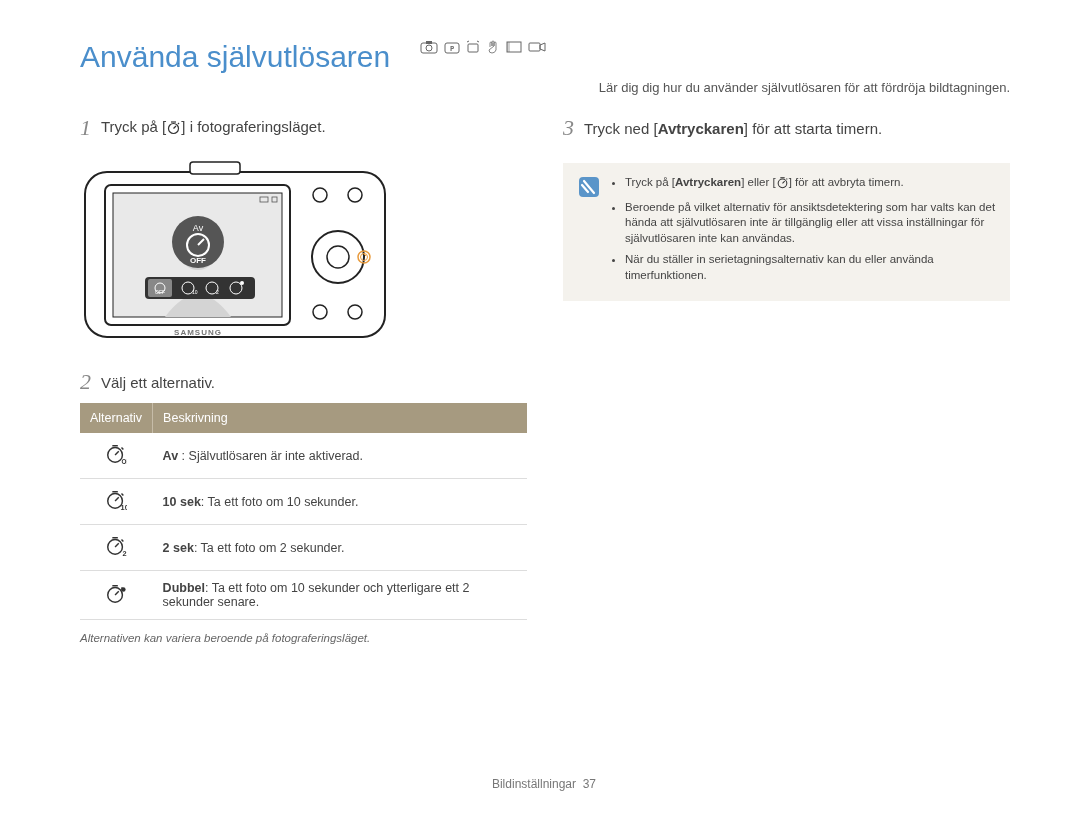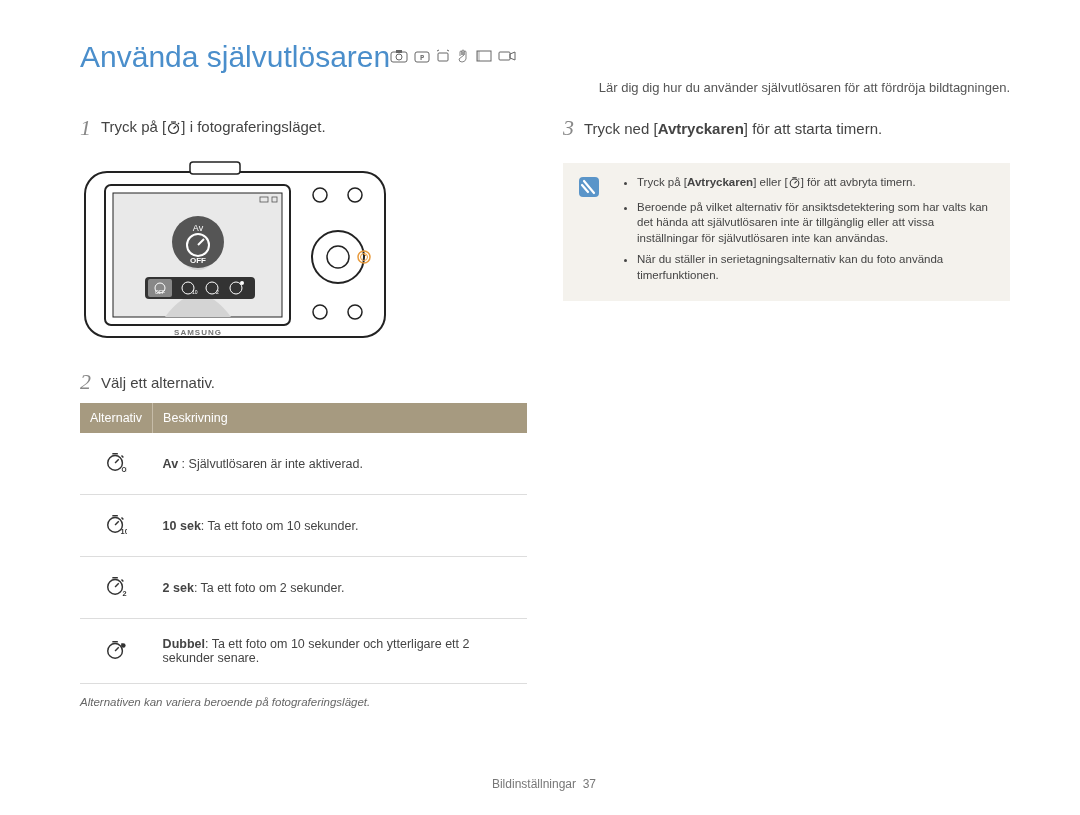--- a/index.html
+++ b/index.html
@@ -9,22 +9,22 @@
     height: 815px;
     background: #fff;
     color: #444;
     position: relative;
   }
   .page {
     padding: 40px 70px 0 80px;
   }
   .title-row {
     display: flex;
-    align-items: center;
-    gap: 0;
+    align-items: flex-start;
+    gap: 30px;
     margin-bottom: 6px;
   }
   .title {
     font-size: 30px;
     color: #4a8ecb;
     font-weight: 400;
   }
   .mode-icons {
     display: flex;
     gap: 6px;
@@ -79,21 +79,21 @@
     text-align: left;
     padding: 8px 10px;
     font-size: 12.5px;
   }
   .opt-table thead th:first-child {
     border-right: 1px solid #c6bca8;
     width: 70px;
   }
   .opt-table tbody td {
     border-bottom: 1px solid #ddd;
-    padding: 18px 10px;
+    padding: 10px 10px;
     vertical-align: middle;
   }
   .opt-table tbody td:first-child {
     text-align: center;
     width: 70px;
   }
   .icon-cell svg { width: 22px; height: 22px; }
   .note-small {
     font-size: 11.5px;
     color: #666;
@@ -101,21 +101,21 @@
     font-style: italic;
   }
   .bullet-list {
     margin-left: 18px;
     font-size: 13px;
     color: #444;
   }
   .bullet-list li { margin-bottom: 2px; list-style: disc; }
   .info-box {
     display: flex;
-    gap: 20px;
+    gap: 8px;
     background: #f4f2ed;
     padding: 12px 14px;
     margin-top: 22px;
     font-size: 11.5px;
     color: #444;
   }
   .info-badge {
     width: 24px;
     height: 24px;
     flex-shrink: 0;
@@ -330,21 +330,21 @@
         <ul>
           <li>
             <span>Tryck på [</span><span class="bold">Avtryckaren</span><span>] eller [</span><span class="timer-icon-inline"><svg width="13" height="13" viewBox="0 0 15 15">
                   <circle cx="7.5" cy="8.5" r="5" fill="none" stroke="#333" stroke-width="1.2"></circle>
                   <path d="M7.5 8.5 L10 6" stroke="#333" stroke-width="1.2"></path>
                   <path d="M5 2 L10 2" stroke="#333" stroke-width="1.2"></path>
                   <path d="M12 3 L13 4" stroke="#333" stroke-width="1.2"></path>
                 </svg></span><span>] för att avbryta timern.</span>
           </li>
           <li>Beroende på vilket alternativ för ansiktsdetektering som har valts kan det hända att självutlösaren inte är tillgänglig eller att vissa inställningar för självutlösaren inte kan användas.</li>
-          <li>När du ställer in serietagningsalternativ kan du foto använda timerfunktionen.</li>
+          <li>När du ställer in serietagningsalternativ kan du eller använda timerfunktionen.</li>
         </ul>
       </div>
 
     </div>
   </div>
 </div>
 
 <div class="footer">
   <span>Bildinställningar</span>
   &nbsp;<span>37</span>

